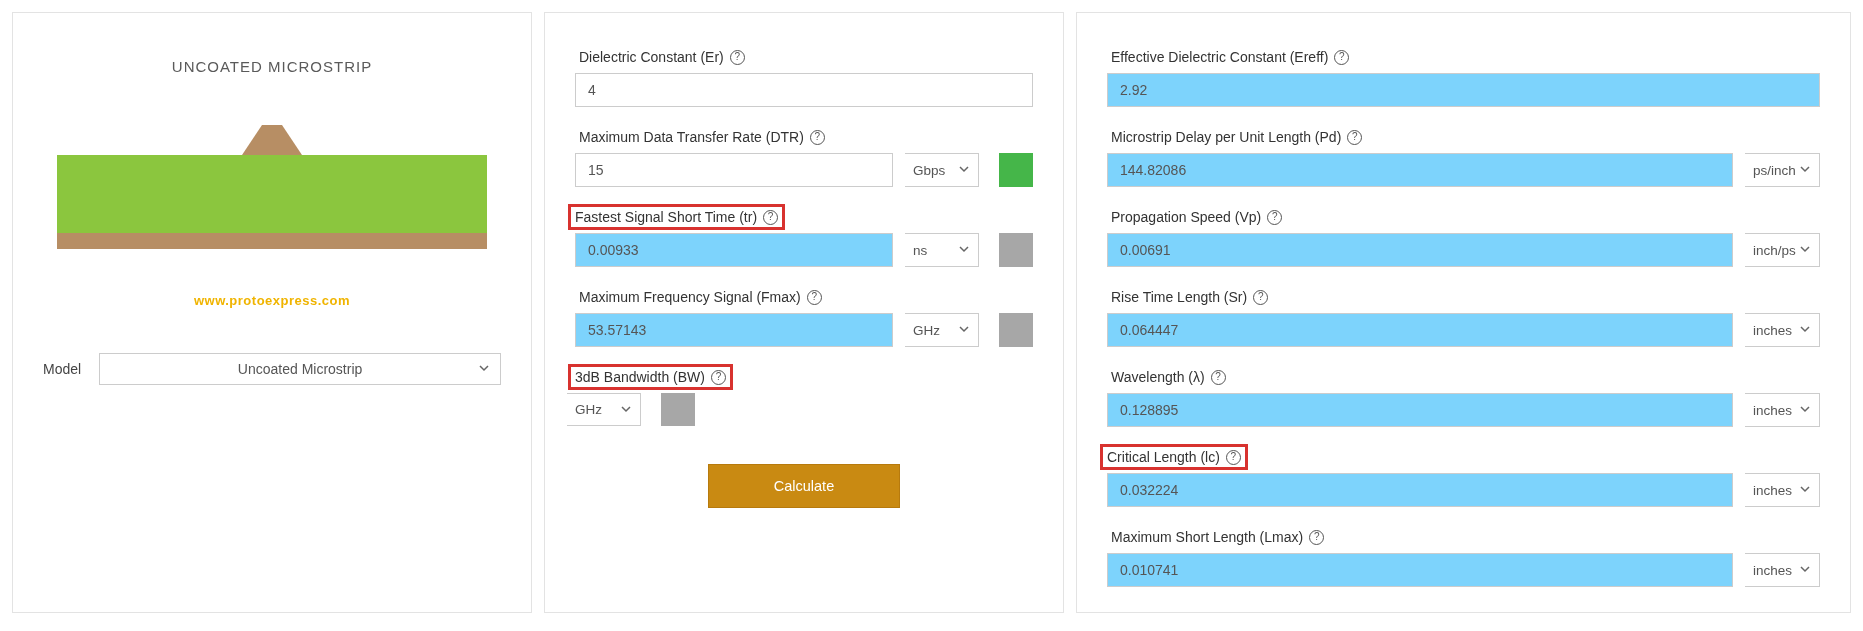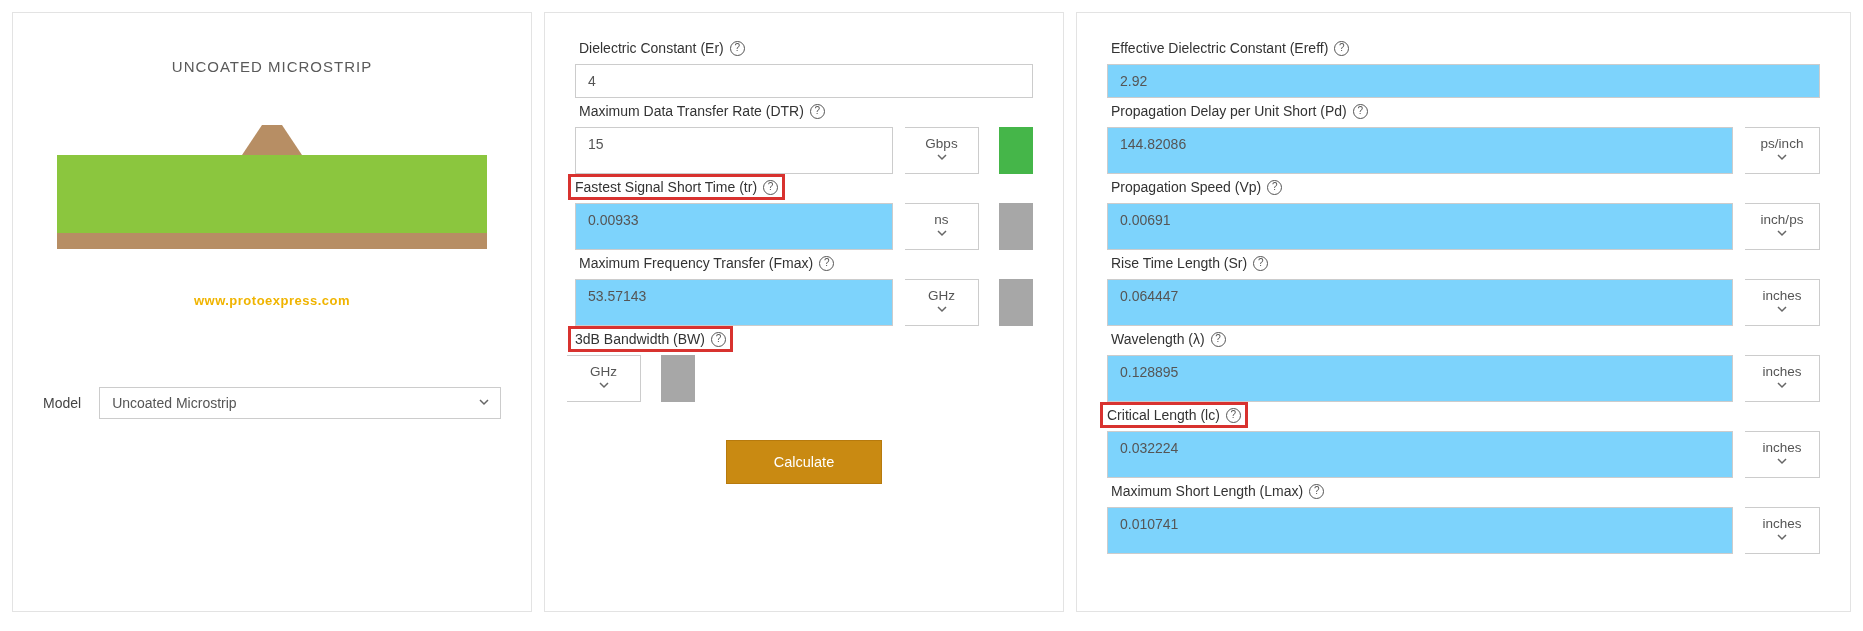--- a/index.html
+++ b/index.html
@@ -69,21 +69,22 @@
     color: #f0b400;
     font-weight: 700;
     font-size: 13px;
     margin-top: 18px;
     letter-spacing: 0.5px;
   }
   .model-row {
     display: flex;
     align-items: center;
     gap: 18px;
-    margin-top: 79px;
+    margin-top: 45px;
+    text-align: center;
   }
   .model-row label {
     font-size: 14px;
     color: #444;
   }
   .model-select {
     flex: 1;
     position: relative;
     border: 1px solid #ccc;
     padding: 7px 12px;
@@ -100,21 +101,21 @@
     pointer-events: none;
   }
   
   .field-label {
     display: inline-flex;
     align-items: center;
     gap: 6px;
     font-size: 14px;
     color: #333;
     padding: 2px 4px;
-    margin-top: 3px;
+    margin-top: 20px;
   }
   .field-label.highlight {
     outline: 3px solid #d8322f;
     outline-offset: 0;
     margin-left: -4px;
   }
   .help-icon {
     display: inline-flex;
     width: 15px;
     height: 15px;
@@ -150,47 +151,46 @@
     padding: 8px 8px;
     font-size: 13.5px;
     color: #555;
     background: #fff;
     position: relative;
     margin-left: -8px;
     cursor: pointer;
     display: flex;
     align-items: center;
     justify-content: space-between;
-    flex-direction: column;
   }
   .unit-select.wide { width: 75px; }
   .unit-select .chev2 {
     font-size: 11px;
     color: #555;
   }
   .status-box {
     width: 34px;
     border: 1px solid transparent;
   }
   .status-green { background: #45b649; }
   .status-gray  { background: #a7a7a7; }
   .calc-btn {
     display: block;
     margin: 38px auto 0;
-    width: 156px;
+    width: 192px;
     padding: 13px 0;
     text-align: center;
     background: #c98a12;
     color: #fff;
     font-size: 14.5px;
     border: 1px solid #b77a0d;
     cursor: pointer;
   }
   .panel.middle .first-label,
-  .panel.right .first-label { margin-top: 0; }
+  .panel.right .first-label { margin-top: 9px; }
   svg.chevron { width: 12px; height: 12px; }
 </style>
 </head>
 <body>
 
 <div class="layout">
 
   <div class="panel left">
     <div class="title">UNCOATED MICROSTRIP</div>
     <div class="diagram">
@@ -246,21 +246,21 @@
       <div class="unit-select">
         <span>ns</span>
         <span class="chev2"><svg class="chevron" viewBox="0 0 12 12">
               <path d="M2 4 L6 8 L10 4" stroke="#666" stroke-width="1.5" fill="none"></path>
             </svg></span>
       </div>
       <div class="status-box status-gray"></div>
     </div>
 
     <div class="field-label">
-      <span>Maximum Frequency Transfer (Fmax)</span>
+      <span>Maximum Frequency Signal (Fmax)</span>
       <span class="help-icon">?</span>
     </div>
     <div class="input-row">
       <div class="text-input readonly">53.57143</div>
       <div class="unit-select">
         <span>GHz</span>
         <span class="chev2"><svg class="chevron" viewBox="0 0 12 12">
               <path d="M2 4 L6 8 L10 4" stroke="#666" stroke-width="1.5" fill="none"></path>
             </svg></span>
       </div>
@@ -288,21 +288,21 @@
 
     <div class="field-label first-label">
       <span>Effective Dielectric Constant (Ereff)</span>
       <span class="help-icon">?</span>
     </div>
     <div class="input-row no-extras">
       <div class="text-input readonly">2.92</div>
     </div>
 
     <div class="field-label">
-      <span>Propagation Delay per Unit Short (Pd)</span>
+      <span>Microstrip Delay per Unit Length (Pd)</span>
       <span class="help-icon">?</span>
     </div>
     <div class="input-row">
       <div class="text-input readonly">144.82086</div>
       <div class="unit-select wide">
         <span>ps/inch</span>
         <span class="chev2"><svg class="chevron" viewBox="0 0 12 12">
               <path d="M2 4 L6 8 L10 4" stroke="#666" stroke-width="1.5" fill="none"></path>
             </svg></span>
       </div>

